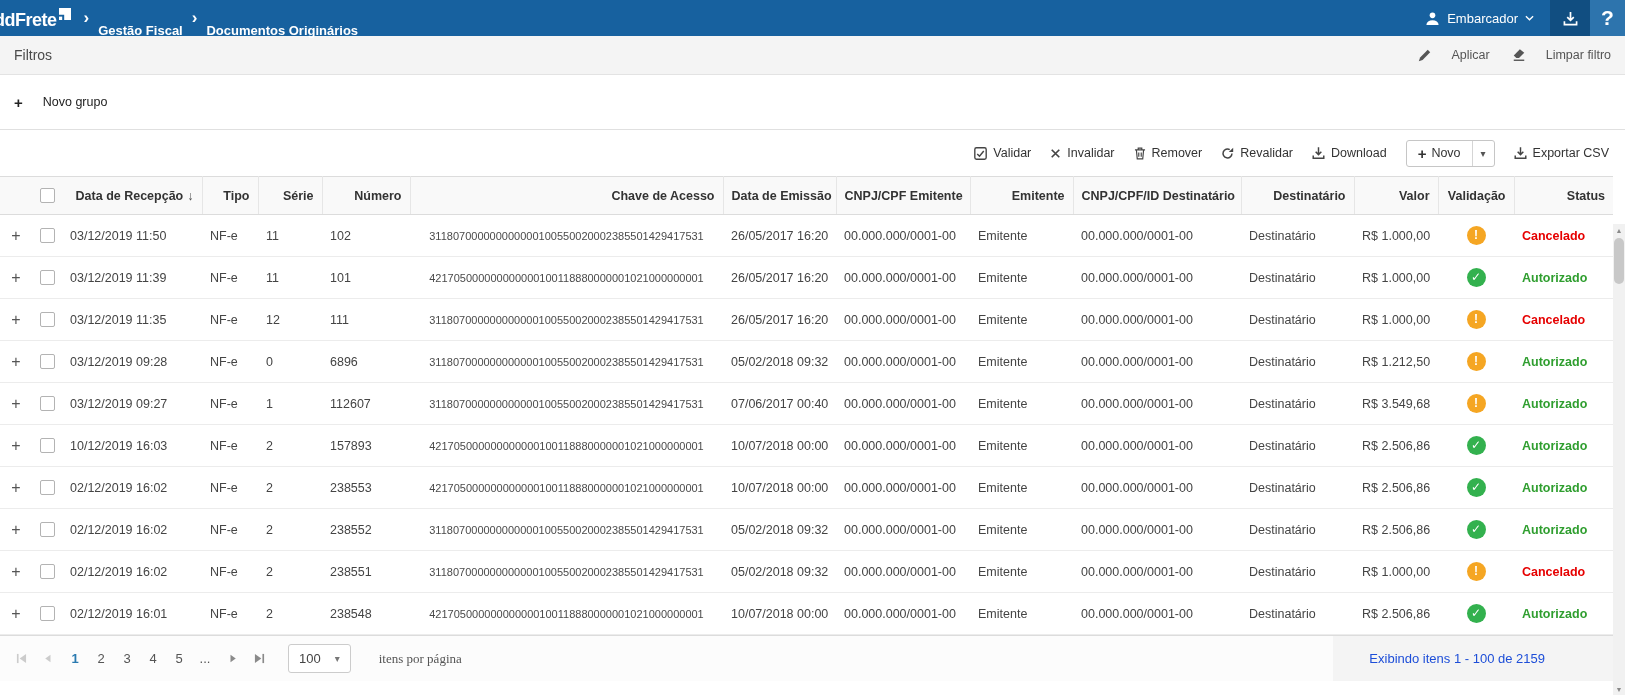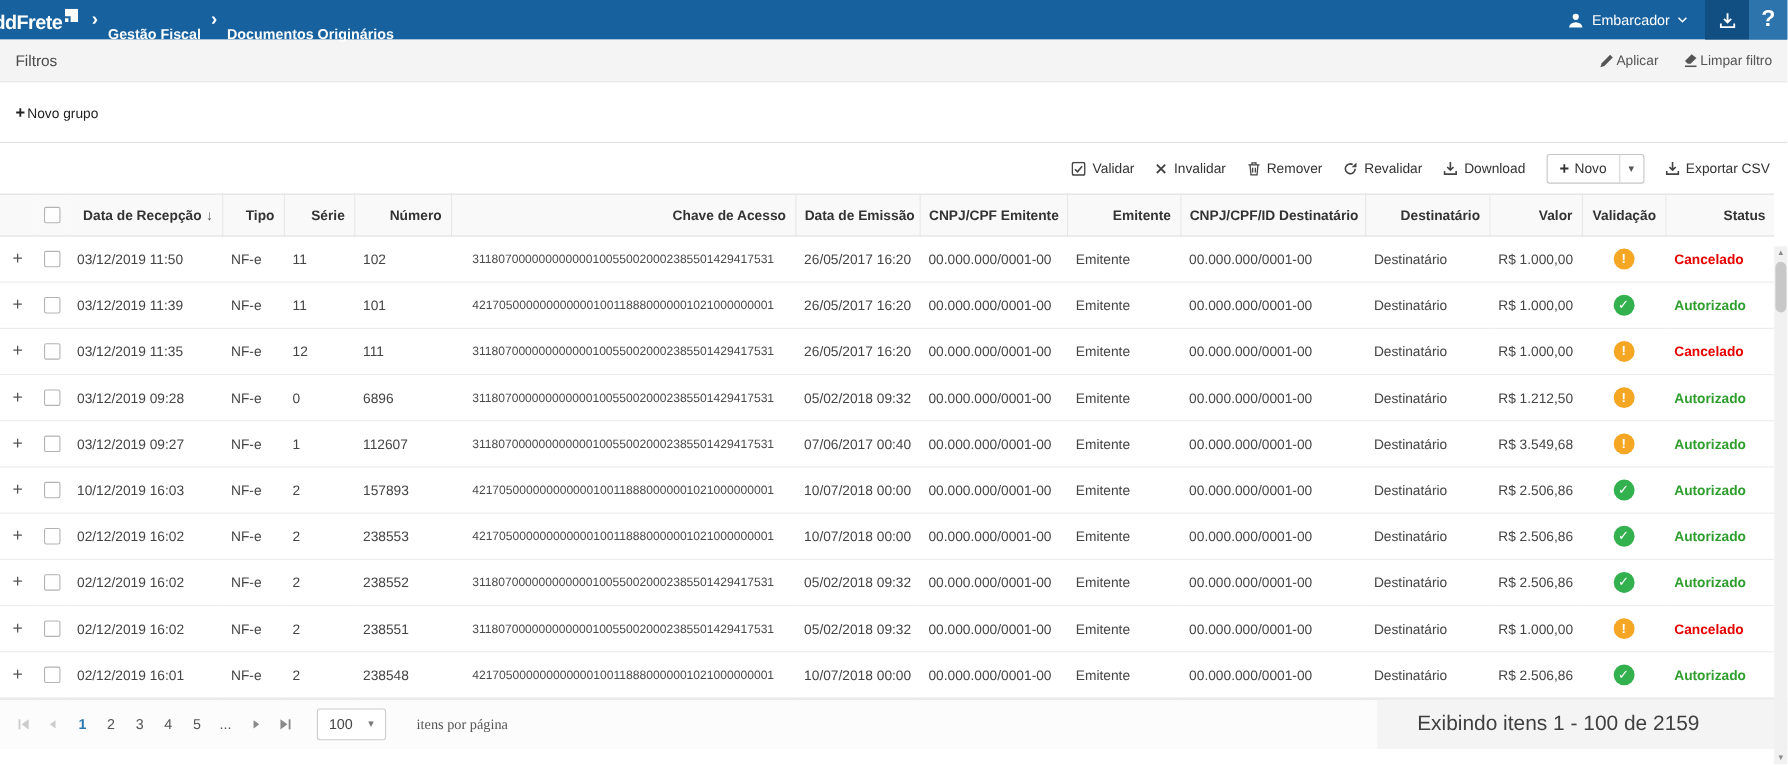--- a/index.html
+++ b/index.html
@@ -20,21 +20,21 @@
   .topbar-right { margin-left: auto; display: flex; align-items: center; height: 100%; }
   .user-menu { display: flex; align-items: center; gap: 7px; padding: 0 16px; font-size: 13px; cursor: pointer; height: 100%; }
   .tb-btn { width: 40px; height: 36px; display: flex; align-items: center; justify-content: center; cursor: pointer; }
   .tb-btn.download { background: #114e81; }
   .tb-btn.help { background: #2d74ad; width: 35px; font-size: 21px; font-weight: bold; }
 
   
   .filters-bar { height: 39px; background: #f4f4f4; border-bottom: 1px solid #e3e3e3; display: flex; align-items: center; padding: 0 14px; }
   .filters-title { font-size: 14px; color: #4a4a4a; }
   .filters-actions { margin-left: auto; display: flex; gap: 22px; }
-  .link-btn { display: inline-flex; align-items: flex-end; gap: 2px; background: none; border: none; font: inherit; font-size: 12.5px; color: #555; cursor: pointer; }
+  .link-btn { display: inline-flex; align-items: center; gap: 20px; background: none; border: none; font: inherit; font-size: 12.5px; color: #555; cursor: pointer; }
   .link-btn svg { color: #555; }
 
   .group-area { height: 55px; display: flex; align-items: center; padding-left: 14px; border-bottom: 1px solid #e0e0e0; background: #fff; }
   .link-btn.dark { color: #222; font-size: 12.5px; }
   .plus-g { font-weight: bold; font-size: 15px; line-height: 1; }
 
   
   .grid-toolbar { height: 46px; display: flex; align-items: center; justify-content: flex-end; gap: 19px; padding-right: 16px; font-size: 12.5px; color: #333; background: #fff; padding-left: 24px; }
   .tool-btn { display: inline-flex; align-items: center; gap: 6px; background: none; border: none; font: inherit; font-size: 12.5px; color: #333; cursor: pointer; }
   .tool-btn svg { color: #444; }
@@ -70,21 +70,21 @@
   
   .pager { height: 46px; border-top: 1px solid #dcdcdc; background: #fcfcfc; display: flex; align-items: center; padding-left: 8px; }
   .pg-btn { width: 26px; height: 26px; display: inline-flex; align-items: center; justify-content: center; color: #8a8a8a; cursor: pointer; }
   .pg-btn.disabled { color: #ccc; }
   .pages { display: inline-flex; align-items: center; margin: 0 2px; }
   .page { min-width: 26px; text-align: center; padding: 4px 6px; font-size: 13px; color: #555; cursor: pointer; }
   .page.active { color: #2a7ab0; font-weight: bold; }
   .page-size { margin-left: 16px; border: 1px solid #ccc; border-radius: 3px; background: #fff; height: 29px; display: inline-flex; align-items: center; gap: 14px; padding: 0 10px; font-size: 13px; color: #444; cursor: pointer; }
   .ps-caret { color: #777; font-size: 10px; }
   .per-page { margin-left: 28px; color: #555; font-size: 13px; font-family: Liberation Serif, serif; }
-  .pager-info { margin-left: auto; align-self: stretch; display: flex; align-items: center; background: #f4f4f4; color: #404040; font-size: 19px; padding: 0 80px 0 36px; }
+  .pager-info { margin-left: auto; align-self: stretch; display: flex; align-items: center; background: #f4f4f4; color: #1d4ed8; font-size: 13px; padding: 0 80px 0 36px; }
 
   
   .vscroll { position: absolute; top: 224px; bottom: 0; right: 0; width: 12px; background: #f1f1f1; z-index: 5; }
   .vs-arrow { position: absolute; left: 0; width: 12px; height: 12px; font-size: 7px; color: #8a8a8a; display: flex; align-items: center; justify-content: center; cursor: pointer; }
   .vs-arrow.up { top: 0; }
   .vs-arrow.down { bottom: 0; }
   .vs-thumb { position: absolute; left: 1px; top: 14px; width: 10px; height: 46px; background: #c8c8c8; border-radius: 5px; cursor: grab; }
 </style>
 </head>
 <body>

